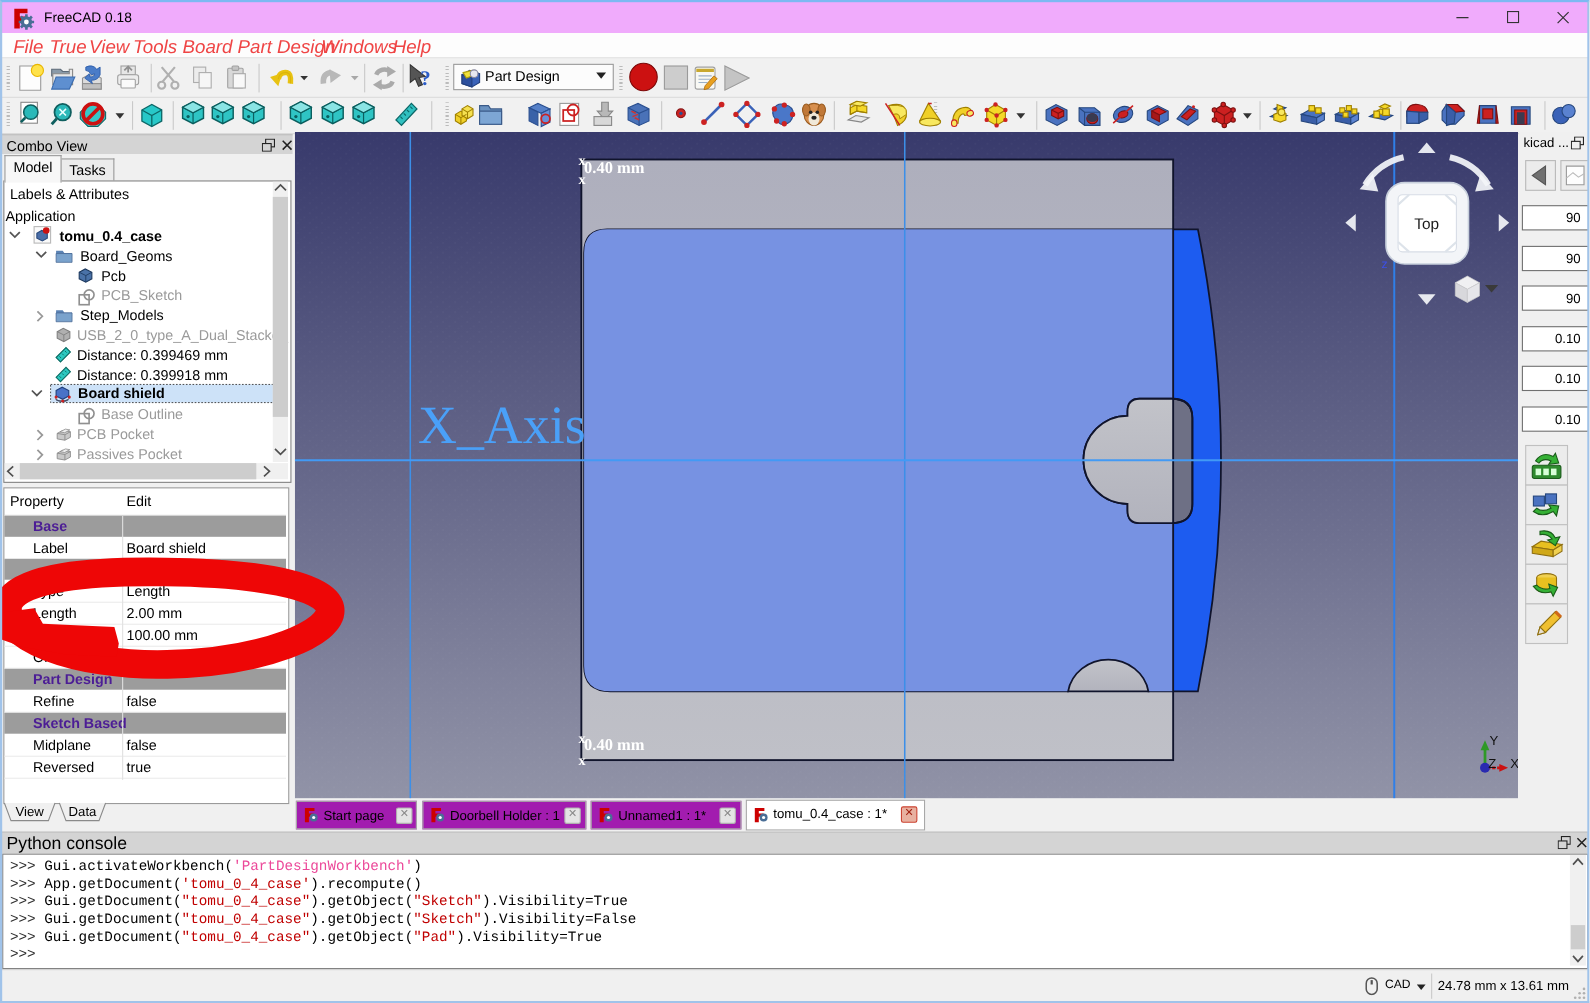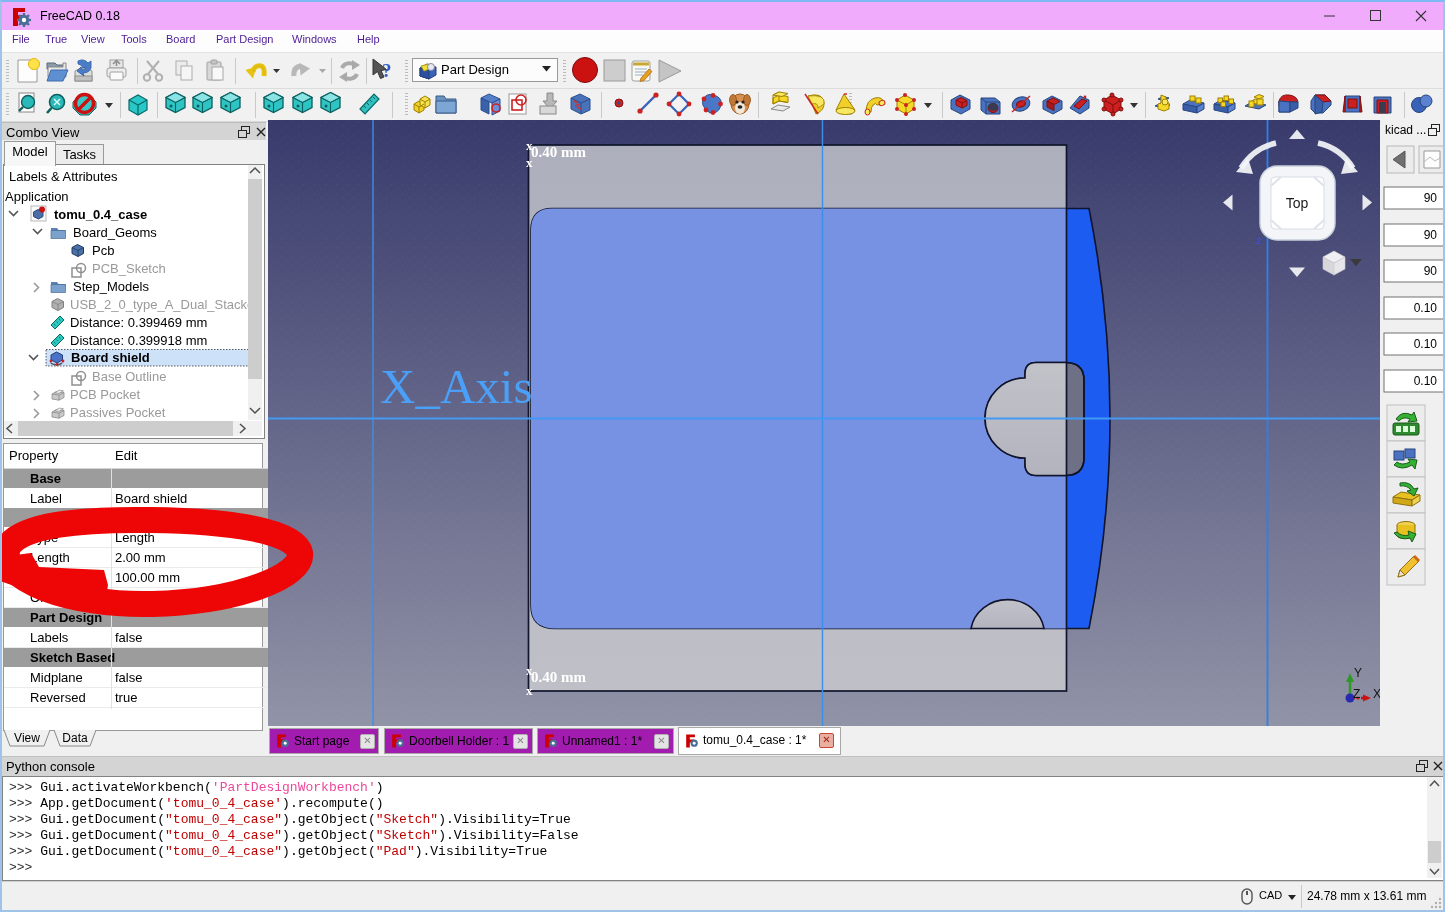--- a/index.html
+++ b/index.html
@@ -4,48 +4,48 @@
 <style>
   html,body{margin:0;padding:0;}
   body{width:1445px;height:912px;position:relative;overflow:hidden;
        font-family:"Liberation Sans",sans-serif;background:#f0f0f0;}
   .abs{position:absolute;}
   #frame{position:absolute;left:0;top:0;width:1441px;height:908px;border:2px solid #a0c3ea;border-top:2px solid #7cb9f2;z-index:60;pointer-events:none;}
   #titlebar{left:1px;top:1px;width:1443px;height:29px;background:#f0abfc;}
   #titletext{left:39px;top:8px;font-size:12.5px;color:#000;}
   .winbtn{top:0;height:30px;width:45px;}
   #menubar{left:1px;top:30px;width:1443px;height:22px;background:#fdfdfd;}
-  .menu{position:absolute;top:2.5px;font-size:11px;color:#4c1d95;}
+  .menu{position:absolute;top:2.5px;font-size:17px;color:#ef4444;font-style:italic;}
   #tb1{left:1px;top:52px;width:1443px;height:36px;background:#f1f1f1;border-top:1px solid #e3e3e3;}
   #tb2{left:1px;top:88px;width:1443px;height:32px;background:#f1f1f1;border-top:1px solid #dcdcdc;border-bottom:1px solid #d8d8d8;}
   
   #dockTitle{left:1px;top:122px;width:265px;height:17px;background:#d4d4d4;border-top:1px solid #bcbcbc;}
   #dockTitle span{position:absolute;left:5px;top:2px;font-size:13px;}
   #tabModel{left:4px;top:141px;width:50px;height:22px;background:#f7f7f7;border:1px solid #9a9a9a;border-bottom:none;text-align:center;font-size:13px;padding-top:2px;z-index:3;}
   #tabTasks{left:55px;top:144px;width:47px;height:19px;background:#ececec;border:1px solid #9a9a9a;border-bottom:none;text-align:center;font-size:13px;padding-top:2px;}
   #treeBox{left:3px;top:164px;width:260px;height:273px;background:#ffffff;border:1px solid #828282;}
   #propWrap{left:3px;top:443px;width:258px;height:286px;background:#ffffff;border:1px solid #9a9a9a;font-size:13px;}
-  .prow{position:absolute;left:0;width:256px;height:19px;padding-left:21px;}
-  .gph{background:#9c9c9c;color:#000000;font-weight:bold;}
+  .prow{position:absolute;left:0;width:256px;height:19px;}
+  .gph{background:#9c9c9c;color:#4c1d95;font-weight:bold;}
   .gph span{position:absolute;left:26px;top:2px;}
   .pl{position:absolute;left:26px;top:2px;color:#000;}
   .pv{position:absolute;left:111px;top:2px;color:#000;}
   .pline{border-bottom:1px solid #ebebeb;}
   
   #viewport{left:268px;top:120px;width:1112px;height:606px;}
   
   #kicad{left:1381px;top:120px;width:63px;height:606px;background:#f0f0f0;}
   
   #mditabs{left:266px;top:726px;width:1179px;height:30px;background:#f0f0f0;}
   .mtab{position:absolute;top:2px;height:24px;background:#a21caf;border:1px solid #a8a8a8;font-size:12px;}
   .mtab .lbl{position:absolute;left:24px;top:5px;white-space:nowrap;}
   .mtab .cls{position:absolute;top:5px;width:13px;height:13px;border:1px solid #b0b0b0;border-radius:2px;background:#e4e4e4;color:#888;font-size:10px;line-height:12px;text-align:center;}
   
   #pyTitle{left:1px;top:756px;width:1443px;height:19px;background:#d4d4d4;border-top:1px solid #c0c0c0;}
-  #pyTitle span{position:absolute;left:5px;top:2px;font-size:13px;}
+  #pyTitle span{position:absolute;left:5px;top:2px;font-size:16px;}
   #pyBox{left:2px;top:776px;width:1440px;height:103px;background:#ffffff;border:1px solid #828282;
          font-family:"Liberation Mono",monospace;font-size:13px;line-height:16px;white-space:pre;}
   #statusbar{left:1px;top:881px;width:1443px;height:29px;background:#f0f0f0;border-top:1px solid #d0d0d0;}
   #statusbar .lefttxt{position:absolute;left:10px;top:7px;font-size:12px;}
   .sep1{position:absolute;top:5px;width:1px;height:26px;background:#c9c9c9;}
   .sep2{position:absolute;top:3px;width:1px;height:26px;background:#c9c9c9;}
   .grip{position:absolute;top:7px;width:3px;height:22px;
         background-image:repeating-linear-gradient(to bottom,#bbb 0 1px,#f1f1f1 1px 3px);}
   .grip2{position:absolute;top:4px;width:3px;height:24px;
         background-image:repeating-linear-gradient(to bottom,#bbb 0 1px,#f1f1f1 1px 3px);}
@@ -625,21 +625,21 @@
       <span class="pv">100.00 mm</span>
     </div>
   <div class="prow pline" style="top:144px">
       <span class="pl">Offset</span>
       <span class="pv">0.00 mm</span>
     </div>
   <div class="prow gph" style="top:164px">
       <span>Part Design</span>
     </div>
   <div class="prow pline" style="top:184px">
-      <span class="pl">Labels</span>
+      <span class="pl">Refine</span>
       <span class="pv">false</span>
     </div>
   <div class="prow gph" style="top:204px">
       <span>Sketch Based</span>
     </div>
   <div class="prow pline" style="top:224px">
       <span class="pl">Midplane</span>
       <span class="pv">false</span>
     </div>
   <div class="prow pline" style="top:244px">

